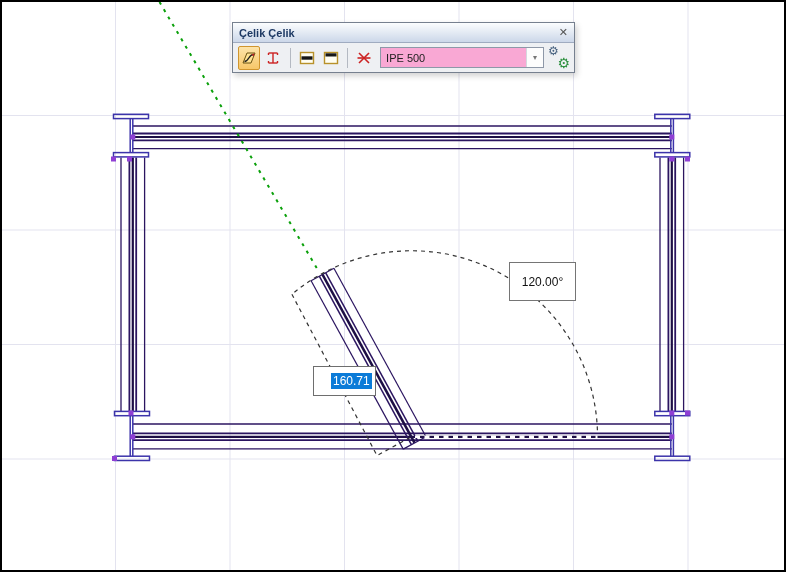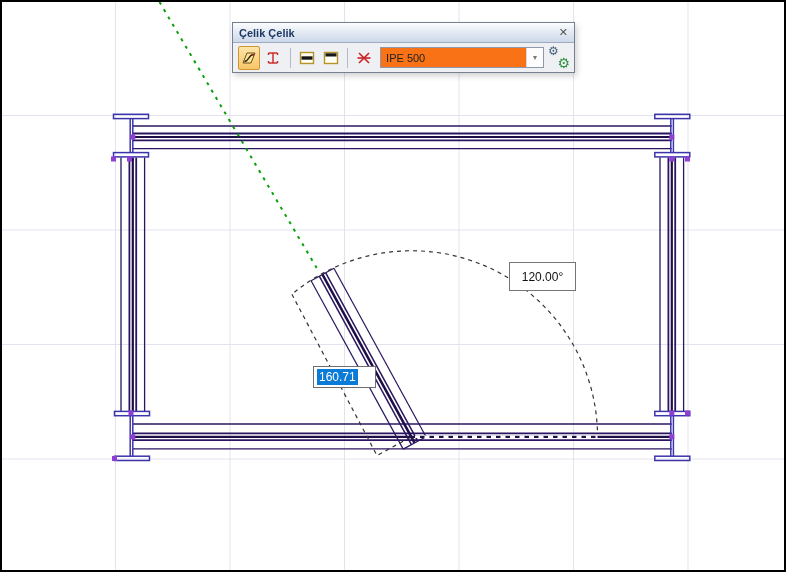--- a/index.html
+++ b/index.html
@@ -13,36 +13,36 @@
           border:1px solid #76808f;box-shadow:2px 3px 6px rgba(0,0,0,.18);z-index:20;}
   .titlebar{height:19px;display:flex;align-items:center;padding:0 6px;
             background:linear-gradient(#fbfdfe,#ccd7e9);border-bottom:1px solid #9fabc0;}
   .title{font-size:11px;font-weight:bold;color:#1c3863;}
   .close{margin-left:auto;font-size:11px;color:#555;line-height:1;cursor:default;}
   .tools{height:29px;display:flex;align-items:center;padding:0 4px;}
   .tbtn{width:24px;height:24px;display:flex;align-items:center;justify-content:center;
         background:transparent;border:1px solid transparent;border-radius:2px;padding:0;margin:0 1px;}
   .tbtn.active{background:linear-gradient(#fde4a9,#f7c769);border-color:#d0952e;}
   .vsep{width:1px;height:20px;background:#b4b9c2;margin:0 4px;}
-  .combo{width:178px;height:21px;margin-left:4px;background:#f97316;border:1px solid #8e98a8;
+  .combo{width:178px;height:21px;margin-left:4px;background:#f9a8d4;border:1px solid #8e98a8;
          display:flex;align-items:center;font-size:11px;color:#222;box-sizing:border-box;}
   .combo-text{padding-left:5px;}
   .combo-arrow{margin-left:auto;width:16px;height:19px;display:flex;align-items:center;
                justify-content:center;font-size:8px;color:#777;border-left:1px solid #d4d8de;background:#fdfdfd;}
   .gears{position:relative;width:22px;height:22px;margin-left:4px;flex:none;}
   .g1{position:absolute;left:0;top:-3px;font-size:12px;color:#47617f;}
   .g2{position:absolute;right:0;bottom:-2px;font-size:14px;color:#2e9140;}
 
   
-  .angle-label{position:absolute;left:509px;top:262px;width:67px;height:29px;border:1px solid #757575;
+  .angle-label{position:absolute;left:509px;top:262px;width:67px;height:39px;border:1px solid #757575;
                background:#fff;display:flex;align-items:center;justify-content:center;
                font-size:12px;color:#111;z-index:10;box-sizing:border-box;}
-  .length-box{position:absolute;left:313px;top:366px;width:63px;height:22px;border:1px solid #6e6e6e;
+  .length-box{position:absolute;left:313px;top:366px;width:63px;height:30px;border:1px solid #6e6e6e;
               background:#fff;box-sizing:border-box;display:flex;align-items:center;
-              padding-left:3px;font-size:12px;z-index:10;}
+              padding-left:17px;font-size:12px;z-index:10;}
   .length-sel{background:#0b7bd8;color:#fff;padding:1px 2px;}
 </style>
 </head>
 <body>
 
 <div class="screen">
 
   <svg class="canvas" width="786" height="572" viewBox="0 0 786 572">
 
     <g stroke="#e3e3ef" stroke-width="1">

